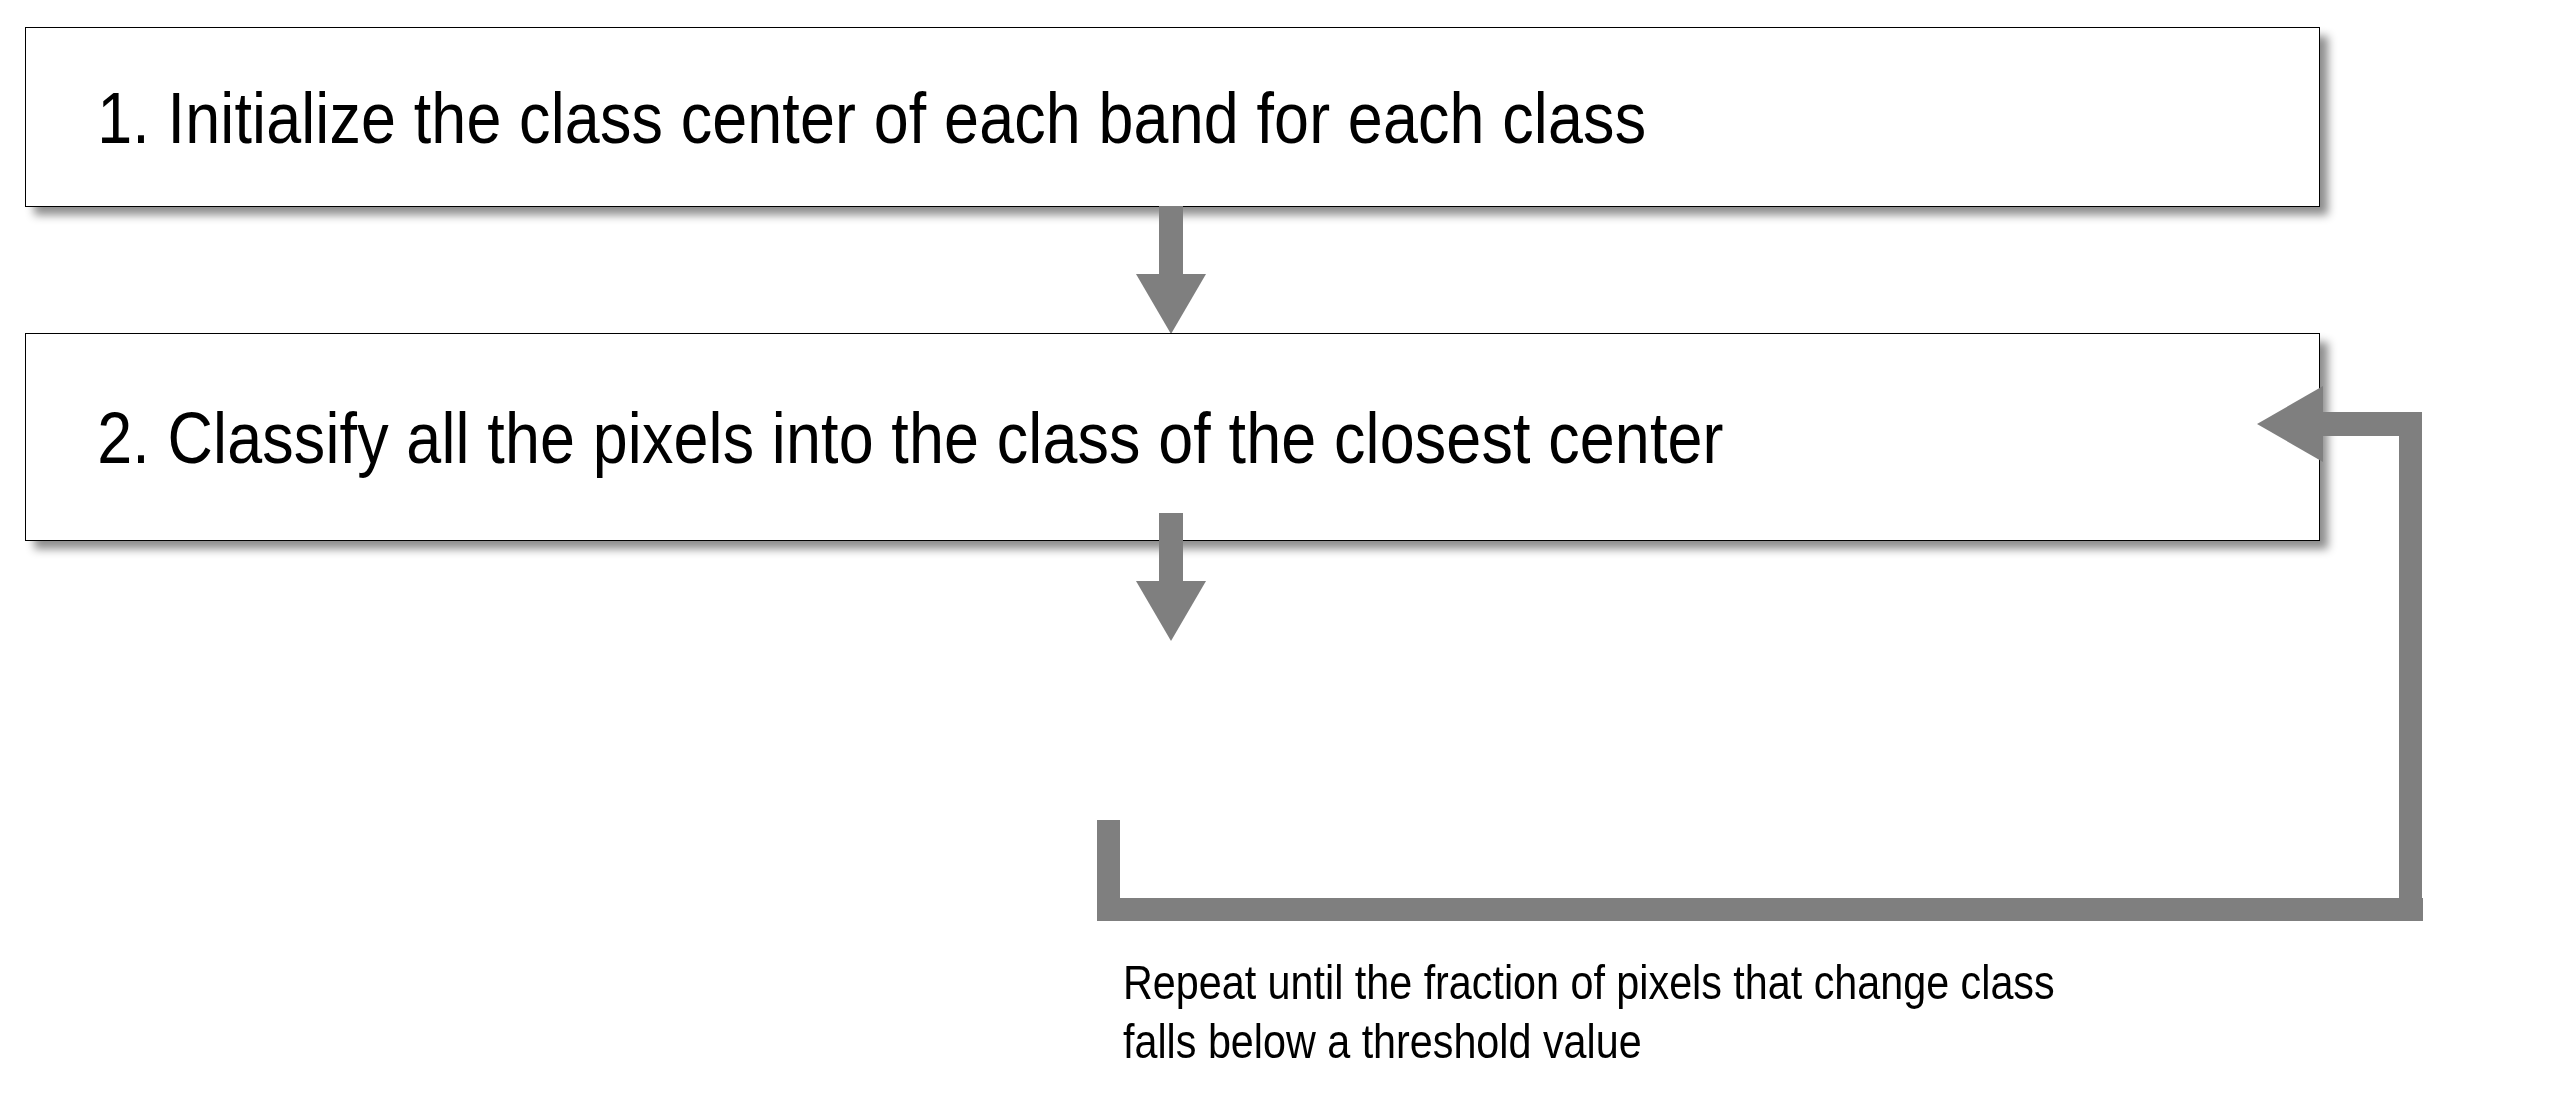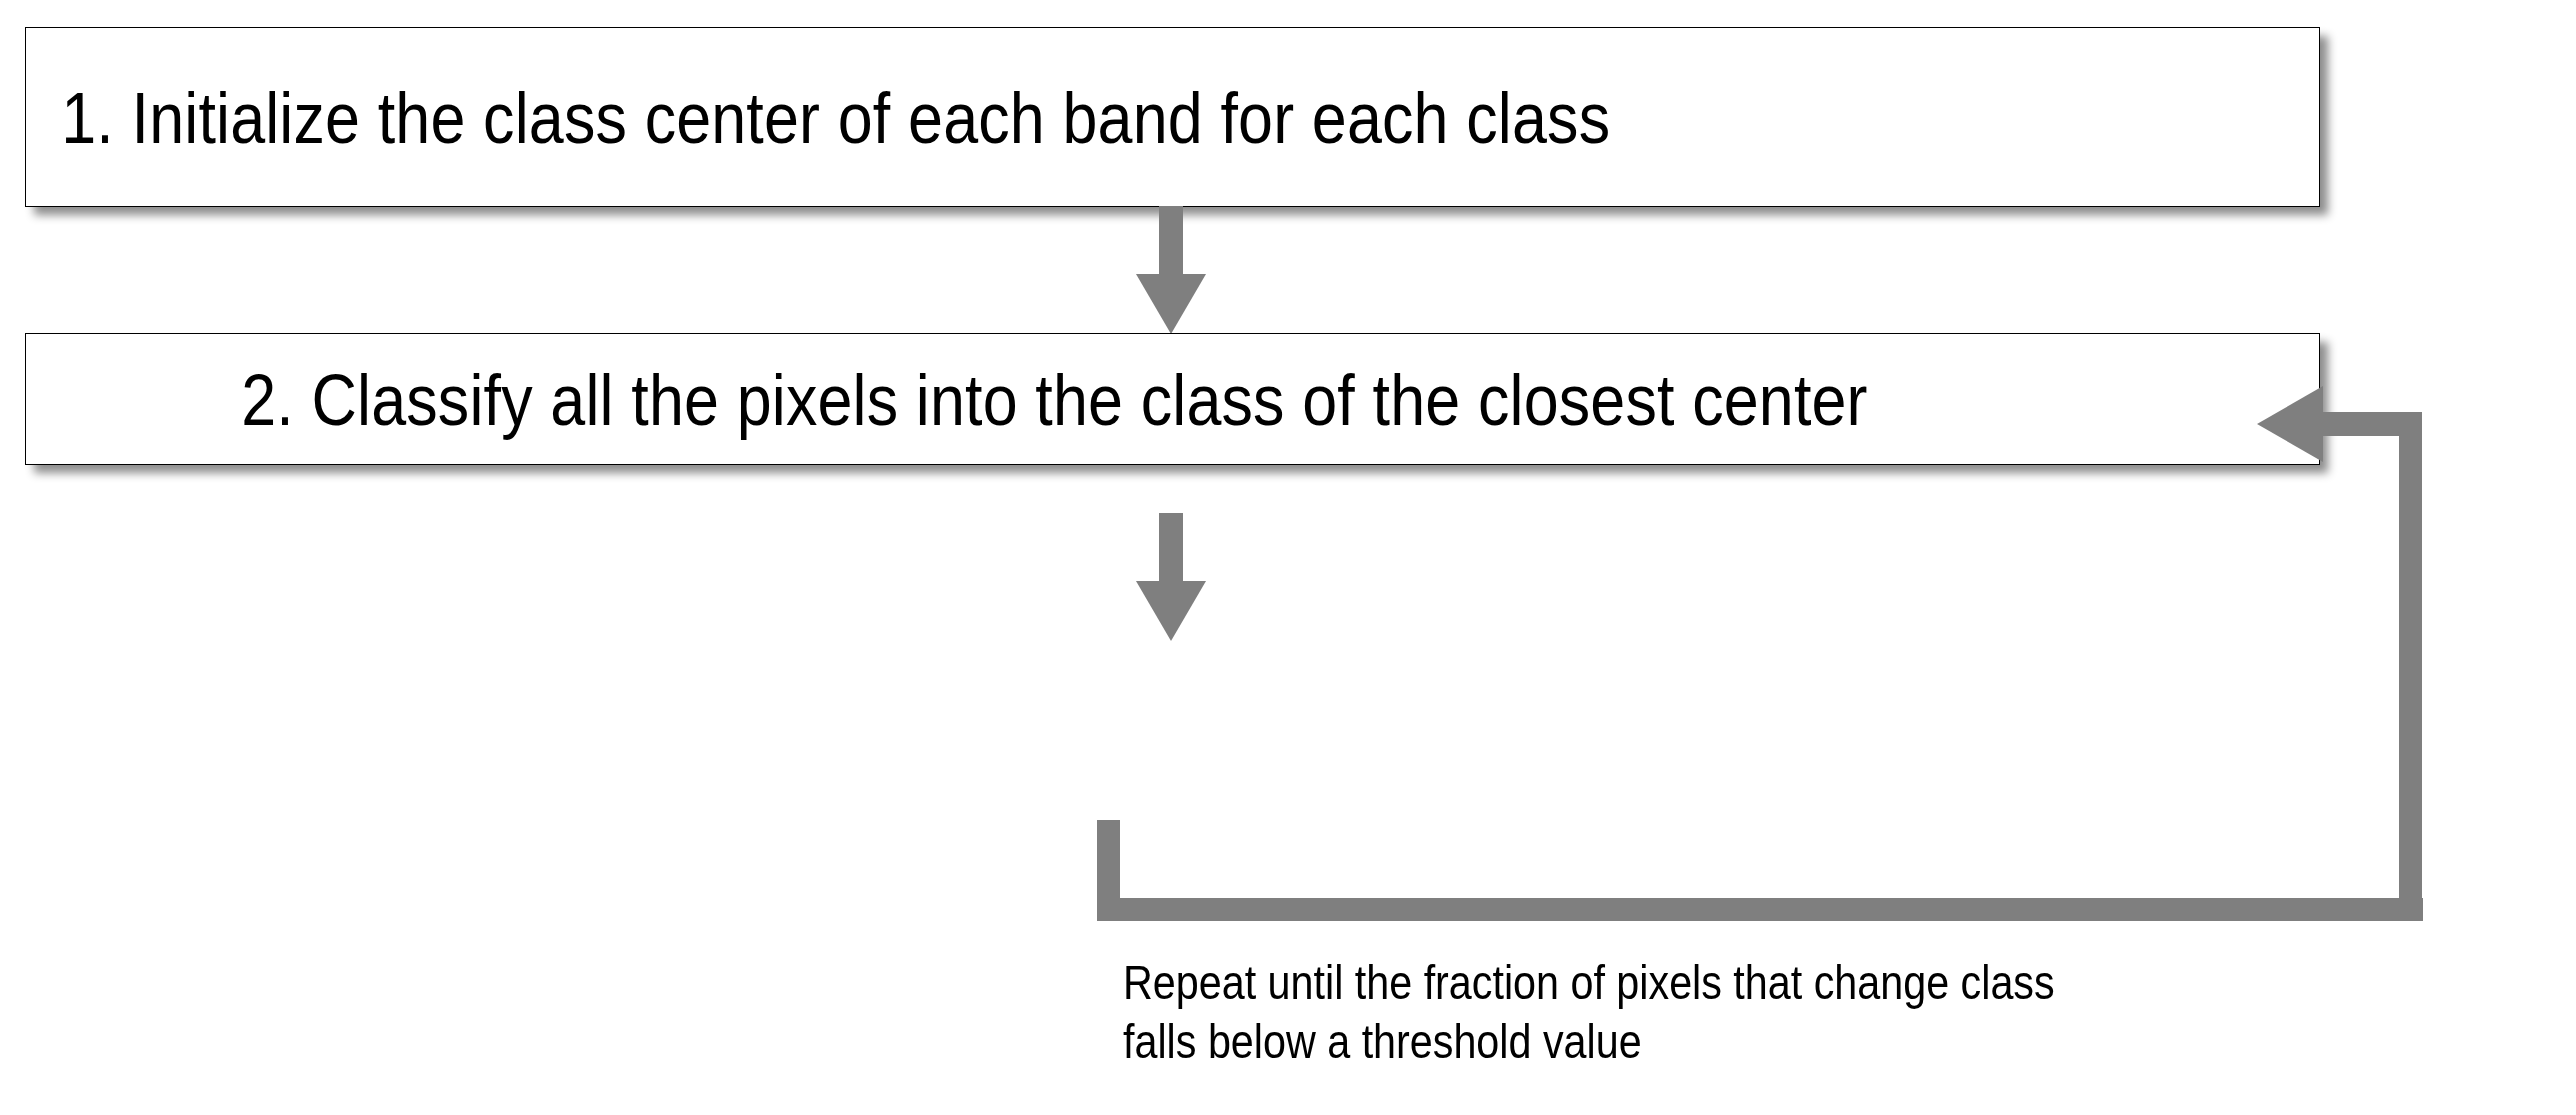--- a/index.html
+++ b/index.html
@@ -20,35 +20,36 @@
 
   
   .proc-box {
     position: absolute;
     background: #ffffff;
     border: 1.9px solid #000000;
     box-sizing: border-box;
     box-shadow: 8.7px 8.7px 8.7px rgba(0, 0, 0, 0.45);
     display: flex;
     align-items: center;
+    padding-left: 36px;
   }
   .proc-label {
     font-size: 73px;
     line-height: 1;
     color: #000000;
     white-space: nowrap;
     font-stretch: condensed;
     transform: scaleX(0.86);
     transform-origin: left center;
     padding-left: 41px;
     letter-spacing: 0.2px;
   }
 
   #box-1 { left: 25px;  top: 27px;  width: 2295px; height: 180px; }
-  #box-2 { left: 25px;  top: 333px; width: 2295px; height: 132px; justify-content: center; }
+  #box-2 { left: 25px;  top: 333px; width: 2295px; height: 208px; }
   #box-3 { left: 25px;  top: 640px; width: 2295px; height: 180px; }
 
   
   .down-arrow {
     position: absolute;
     width: 70px;
   }
   .down-arrow .shaft {
     position: absolute;
     left: 23px;

